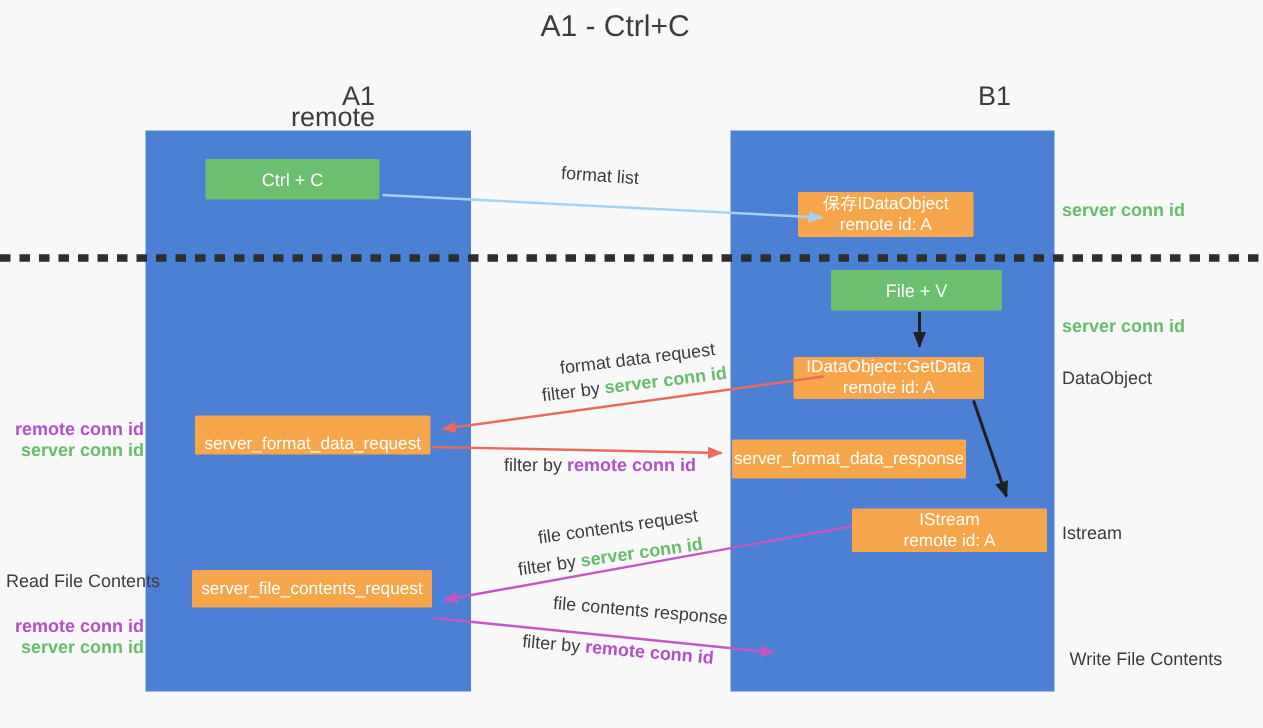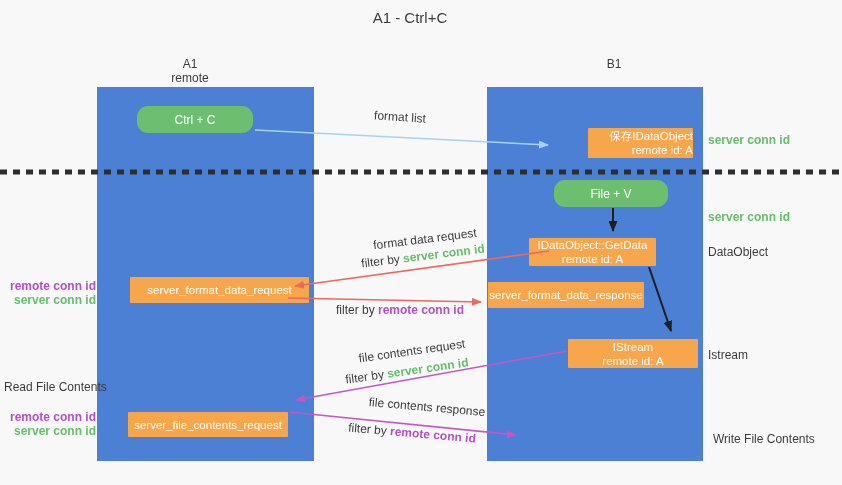--- a/index.html
+++ b/index.html
@@ -3,25 +3,25 @@
 <meta charset="utf-8">
 <style>
   :root{
     --background:#f8f8f8; --column-blue:#4b80d5; --green:#6dbe6e; --orange:#f8a64c;
     --red-arrow:#e96a5e; --magenta-arrow:#c357c3; --blue-arrow:#a5d2f3; --black-arrow:#1f1f1f;
     --green-text:#67bd6b; --purple-text:#b151c5; --text-dark:#3c3c3c; --divider:#2e2e2e;
   }
   *{margin:0;padding:0;box-sizing:border-box;}
   body{background:var(--background);font-family:"Liberation Sans",sans-serif;}
   .stage{position:relative;width:842px;height:485px;background:var(--background);overflow:hidden;}
-  .title{position:absolute;left:0;top:8;width:820px;text-align:center;font-size:15px;line-height:20px;color:var(--text-dark);z-index:4;}
-  .lane-header{position:absolute;width:120px;text-align:center;font-size:12px;line-height:14px;color:var(--text-dark);z-index:4;}
+  .title{position:absolute;left:0;top:8;width:820px;text-align:center;font-size:20px;line-height:20px;color:var(--text-dark);z-index:4;}
+  .lane-header{position:absolute;width:120px;text-align:right;font-size:18px;line-height:14px;color:var(--text-dark);z-index:4;}
   .lane{position:absolute;top:87px;height:374px;background:var(--column-blue);z-index:1;}
   .box{position:absolute;z-index:2;display:flex;flex-direction:column;align-items:center;justify-content:center;color:#fff;font-size:11.5px;line-height:14px;text-align:center;white-space:nowrap;border-radius:1px;}
-  .box.green{background:var(--green);font-size:12px;border-radius:11px;}
+  .box.green{background:var(--green);font-size:12px;}
   .box.orange{background:var(--orange);}
   svg.arrows{position:absolute;left:0;top:0;z-index:3;pointer-events:none;}
   .alabel{position:absolute;z-index:4;font-size:12px;line-height:15px;color:var(--text-dark);text-align:center;white-space:nowrap;}
   .sidelabel{position:absolute;z-index:4;font-size:12px;line-height:14px;color:var(--text-dark);white-space:nowrap;}
   .conn-green{color:var(--green-text);font-weight:bold;}
   .conn-purple{color:var(--purple-text);font-weight:bold;}
   .left-pair{position:absolute;left:6px;width:90px;text-align:right;z-index:4;font-size:12px;line-height:14px;font-weight:bold;white-space:nowrap;}
 </style>
 </head>
 <body>
@@ -64,42 +64,42 @@
     <line x1="549" y1="251" x2="295" y2="286" style="stroke:var(--red-arrow)" stroke-width="1.6" marker-end="url(#ah-red)"></line>
     <line x1="288" y1="298" x2="481" y2="302" style="stroke:var(--red-arrow)" stroke-width="1.6" marker-end="url(#ah-red)"></line>
     <line x1="649" y1="267" x2="671" y2="331" style="stroke:var(--black-arrow)" stroke-width="2" marker-end="url(#ah-blk)"></line>
     <line x1="567" y1="351" x2="296" y2="400" style="stroke:var(--magenta-arrow)" stroke-width="1.6" marker-end="url(#ah-mag)"></line>
     <line x1="289" y1="412" x2="516" y2="435" style="stroke:var(--magenta-arrow)" stroke-width="1.6" marker-end="url(#ah-mag)"></line>
   </svg>
 
   <div class="box green" style="left:137px;top:106px;width:116px;height:27px;">
     <div>Ctrl + C</div>
   </div>
-  <div class="box orange" style="left:588px;top:128px;width:105px;height:30px;align-items:flex-end;">
+  <div class="box orange" style="left:532px;top:128px;width:117px;height:30px;">
     <div>保存IDataObject</div>
     <div>remote id: A</div>
   </div>
   <div class="box green" style="left:554px;top:180px;width:114px;height:27px;">
     <div>File + V</div>
   </div>
   <div class="box orange" style="left:529px;top:238px;width:127px;height:28px;">
     <div>IDataObject::GetData</div>
     <div>remote id: A</div>
   </div>
-  <div class="box orange" style="left:130px;top:277px;width:179px;height:26px;">
+  <div class="box orange" style="left:130px;top:277px;width:157px;height:26px;justify-content:flex-end;">
     <div>server_format_data_request</div>
   </div>
-  <div class="box orange" style="left:488px;top:282px;width:156px;height:26px;">
+  <div class="box orange" style="left:488px;top:293px;width:156px;height:26px;">
     <div>server_format_data_response</div>
   </div>
   <div class="box orange" style="left:568px;top:339px;width:130px;height:29px;">
     <div>IStream</div>
     <div>remote id: A</div>
   </div>
-  <div class="box orange" style="left:128px;top:412px;width:160px;height:25px;">
+  <div class="box orange" style="left:128px;top:380px;width:160px;height:25px;">
     <div>server_file_contents_request</div>
   </div>
 
   <div class="alabel" style="left:345px;top:110px;width:110px;transform:rotate(4deg);">format list</div>
 
   <div class="alabel" style="left:355px;top:232px;width:140px;transform:rotate(-7deg);">format data request</div>
   <div class="alabel" style="left:343px;top:249px;width:160px;transform:rotate(-7deg);"><span>filter by </span><span class="conn-green">server conn id</span></div>
 
   <div class="alabel" style="left:330px;top:303px;width:140px;"><span>filter by </span><span class="conn-purple">remote conn id</span></div>
 

